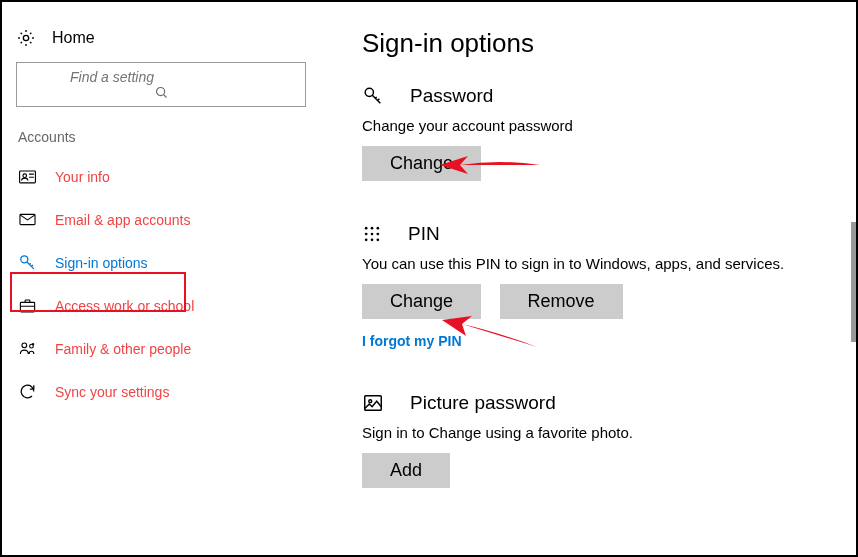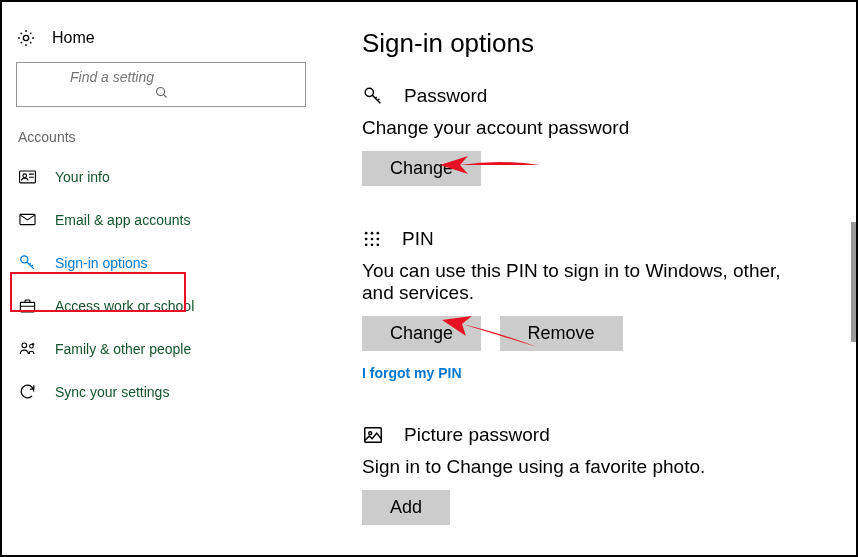--- a/index.html
+++ b/index.html
@@ -3,27 +3,27 @@
   <meta charset="utf-8">
   <style>
     * { margin: 0; padding: 0; box-sizing: border-box; font-family: "Segoe UI", Arial, sans-serif; }
     body { background: #fff; width: 858px; height: 557px; border: 2px solid #000; position: relative; overflow: hidden; }
     .container { display: flex; height: 100%; }
     .sidebar { width: 320px; padding: 20px 16px 16px 14px; }
     .home-row { display: flex; align-items: center; gap: 16px; padding: 6px 0 14px 0; cursor: pointer; }
     .search-box { border: 1px solid #999; display: flex; align-items: center; justify-content: space-between; padding: 6px 10px; margin-bottom: 22px; cursor: text; flex-direction: column; }
     .search-box input { border: none; outline: none; font-size: 14px; flex: 1; font-style: italic; color: #666; background: transparent; }
     .category { color: #666; font-size: 14px; margin-bottom: 10px; padding-left: 2px; }
-    .nav-item { display: flex; align-items: center; gap: 18px; padding: 12px 2px; font-size: 14px; color: #14532d; cursor: pointer; }
+    .nav-item { display: flex; align-items: center; gap: 18px; padding: 12px 2px; font-size: 14px; color: #ef4444; cursor: pointer; }
     .nav-item.selected { color: #0078d4; }
     .selection-box { border: 2px solid #e81123; position: absolute; left: 8px; top: 270px; width: 176px; height: 40px; pointer-events: none; }
     .main { flex: 1; padding: 26px 40px 16px 40px; overflow: hidden; position: relative; }
     .page-title { font-size: 26px; font-weight: 400; margin-bottom: 26px; }
-    .section-header { display: flex; align-items: center; gap: 20px; font-size: 19px; font-weight: 400; margin-bottom: 10px; }
-    .section-desc { font-size: 19px; color: #000; margin-bottom: 12px; }
+    .section-header { display: flex; align-items: center; gap: 26px; font-size: 19px; font-weight: 400; margin-bottom: 10px; }
+    .section-desc { font-size: 15px; color: #000; margin-bottom: 12px; }
     .btn { border: none; background: #ccc; padding: 7px 28px; font-size: 18px; cursor: pointer; margin-right: 14px; }
     .link { color: #0078d4; font-size: 14px; margin-top: 14px; display: inline-block; cursor: pointer; font-weight: bold; }
     .section { margin-bottom: 42px; }
     .icon { display: inline-flex; align-items: center; justify-content: center; }
     .scrollbar { position: absolute; right: 0; top: 220px; width: 5px; height: 120px; background: #999; }
     .arrow { position: absolute; pointer-events: none; }
     .arrow svg { display: block; }
   </style>
 </head>
 <body>
@@ -144,21 +144,21 @@
             <circle cx="5" cy="12" r="1.6"></circle>
               <circle cx="12" cy="12" r="1.6"></circle>
               <circle cx="19" cy="12" r="1.6"></circle>
             <circle cx="5" cy="19" r="1.6"></circle>
               <circle cx="12" cy="19" r="1.6"></circle>
               <circle cx="19" cy="19" r="1.6"></circle>
           </svg>
         </span>
         <span>PIN</span>
       </div>
-      <div class="section-desc">You can use this PIN to sign in to Windows, other, and services.</div>
+      <div class="section-desc">You can use this PIN to sign in to Windows, apps, and services.</div>
       <button class="btn">Change</button>
       <button class="btn">Remove</button>
       <div><a class="link">I forgot my PIN</a></div>
     </div>
 
     <div class="section" style="margin-bottom:0">
       <div class="section-header">
         <span class="icon">
           <svg width="22" height="22" viewBox="0 0 24 24" fill="none" stroke="#000" stroke-width="1.6">
               <rect x="3" y="4" width="18" height="16" rx="1"></rect>

